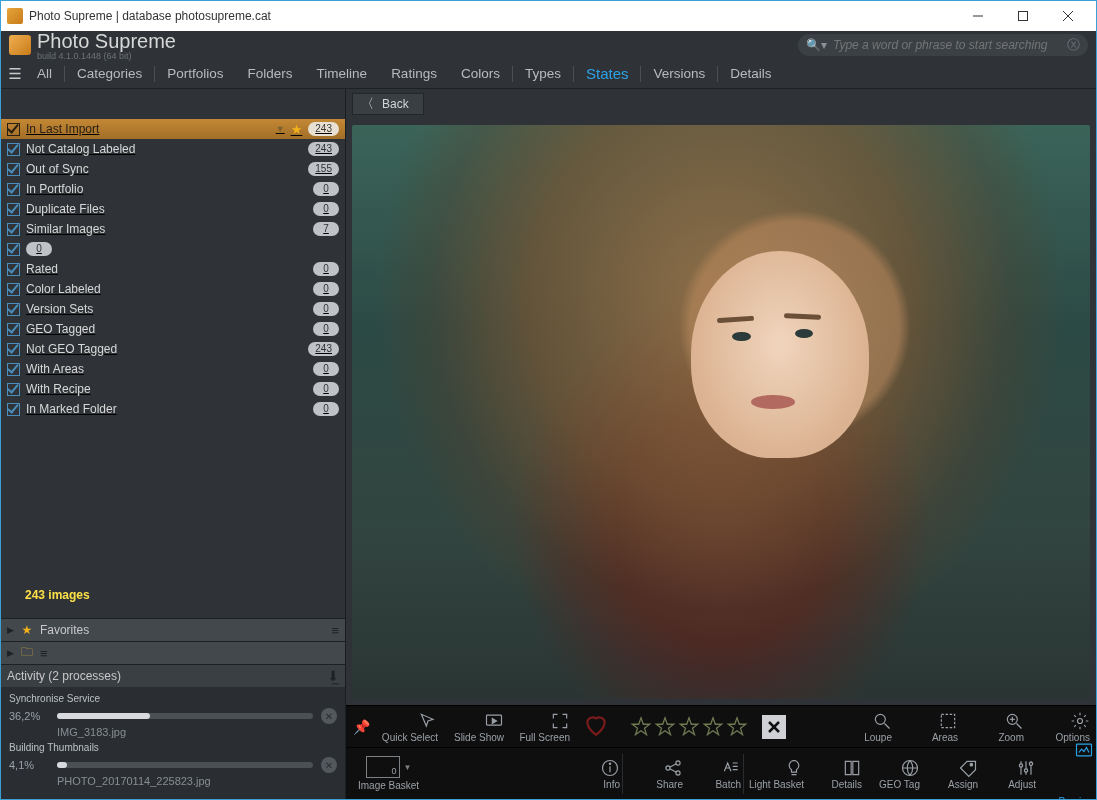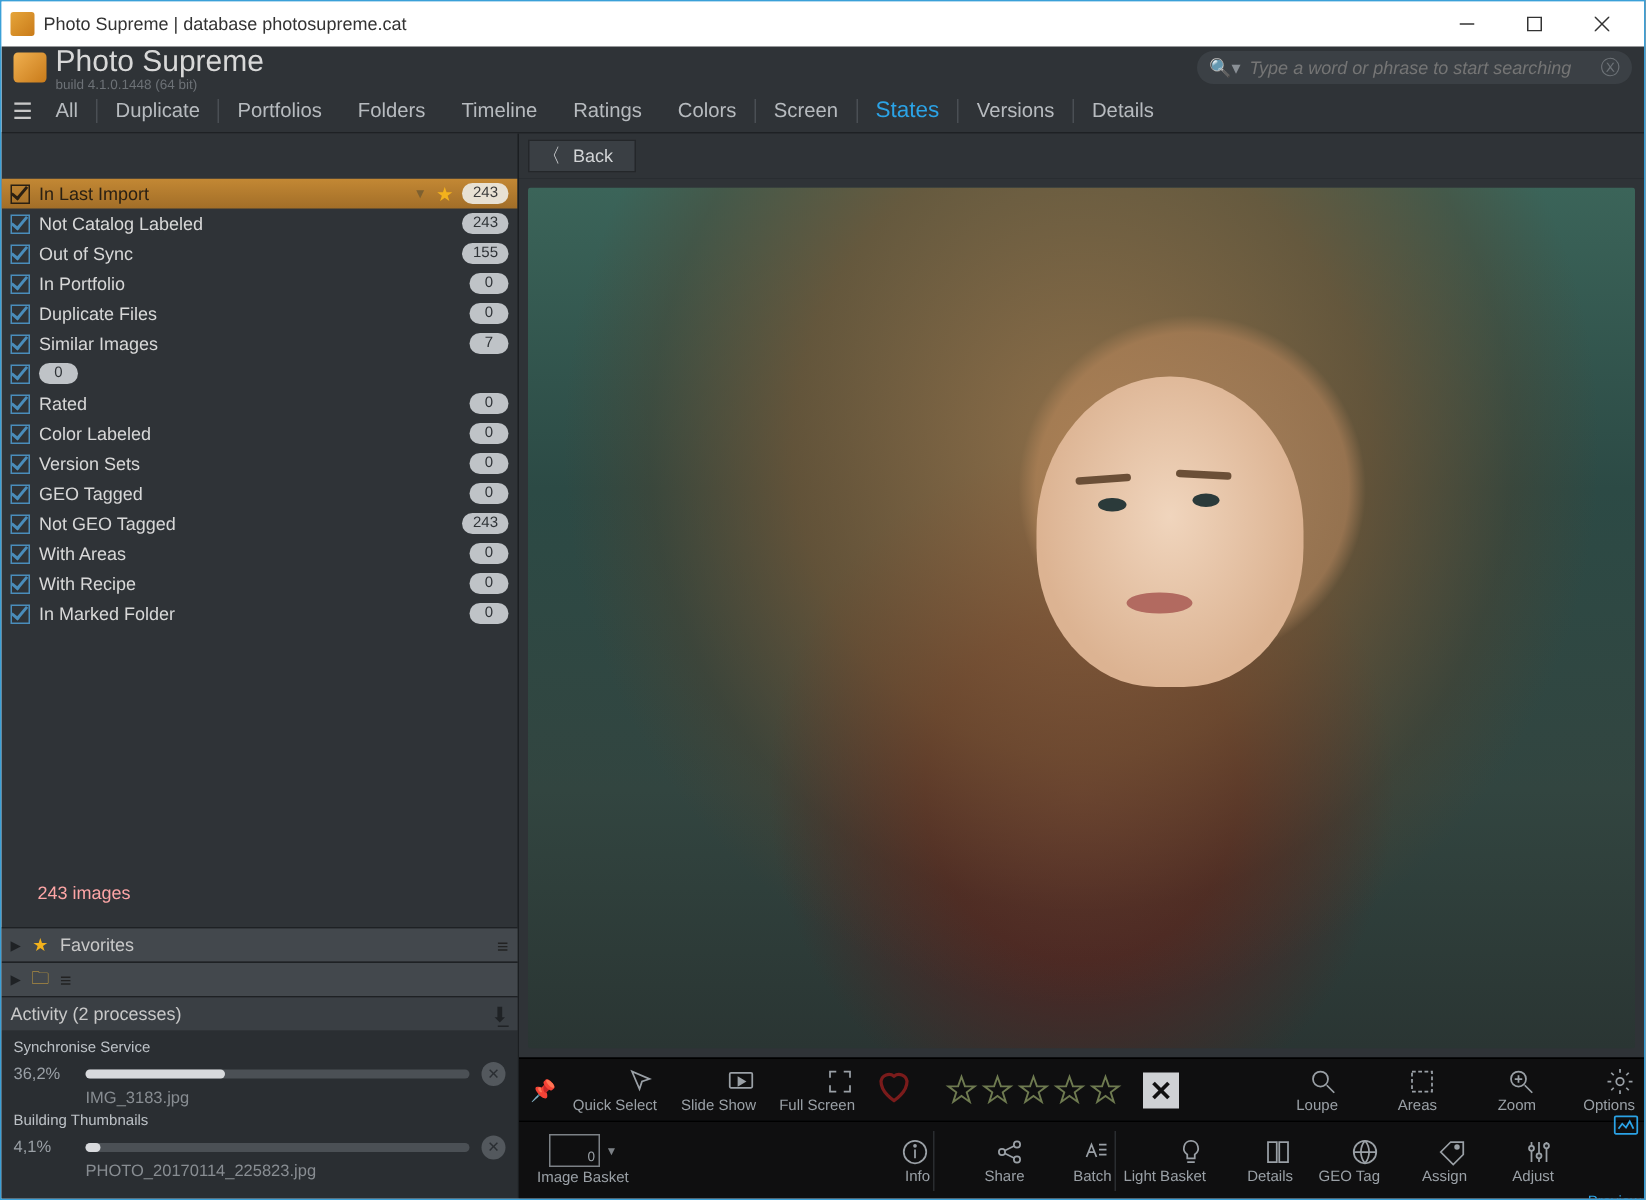--- a/index.html
+++ b/index.html
@@ -27,33 +27,33 @@
 .nav .hamburger { width: 20px; color: #c8c8c8; font-size: 15px; text-align: center; cursor: pointer; }
 .nav .tab { color: #b7bbbf; font-size: 13.5px; padding: 0 12px; cursor: pointer; height: 100%; display: flex; align-items: center; }
 .nav .sep { width: 1px; height: 16px; background: #4a4f54; }
 .nav .tab.active { color: #2ba3e6; font-size: 15px; }
 
 .main { flex: 1; display: flex; min-height: 0; }
 
 .sidebar { width: 345px; background: #2f3337; display: flex; flex-direction: column; border-right: 1px solid #1b1e21; }
 .sidebar .spacer { height: 30px; }
 .statelist { flex: 1; overflow: auto; }
-.state-item { height: 20px; display: flex; align-items: center; font-size: 12px; padding: 0 6px; gap: 6px; cursor: pointer; }
+.state-item { height: 20px; display: flex; align-items: center; font-size: 12px; padding: 0 6px; gap: 6px; cursor: pointer; text-decoration: underline; }
 .state-item .chk { width: 13px; height: 13px; border: 1px solid #4a8dbb; position: relative; flex: none; }
 .state-item .chk::after { content: ""; position: absolute; left: 2px; top: -2px; width: 4px; height: 9px; border-right: 2px solid #4a8dbb; border-bottom: 2px solid #4a8dbb; transform: rotate(40deg); }
 .state-item .lbl { flex: 1; color: #d8d8d8; white-space: nowrap; }
 .state-item .star { color: #f3b21c; font-size: 13px; }
 .state-item .dd { color: #7d6030; font-size: 9px; }
 .state-item .count { background: #bfc3c7; color: #2f3337; font-size: 10px; border-radius: 9px; padding: 0 7px; min-width: 26px; text-align: center; line-height: 14px; }
 .state-item.sel { background: linear-gradient(#c38834,#a26e28); }
 .state-item.sel .lbl { color: #2a2013; }
 .state-item.sel .chk { border-color: #2a2013; }
 .state-item.sel .chk::after { border-color: #2a2013; }
 .state-item.sel .count { background: #e8e1d3; color: #3a3a3a; }
-.summaryline { color: #fca5a5; font-size: 12px; padding: 16px 24px; }
+.summaryline { color: #fde047; font-size: 12px; padding: 16px 24px; font-weight: bold; }
 
 .panel { border-top: 1px solid #1e2124; }
 .panelhead { height: 22px; background: #43484d; display: flex; align-items: center; padding: 0 6px; font-size: 12px; color: #c8c8c8; gap: 6px; }
 .panelhead .tri { font-size: 9px; color: #1f2225; }
 .panelhead .picon { width: 14px; text-align: center; }
 .panelhead .ptitle { flex: 1; }
 .panelhead .more { font-size: 13px; color: #222; cursor: pointer; }
 .activityhead { height: 22px; background: #3a3f44; display: flex; align-items: center; padding: 0 6px; font-size: 12px; color: #c8c8c8; }
 .activityhead .atitle { flex: 1; }
 .activityhead .stopicon { font-size: 14px; color: #1f2225; cursor: pointer; }
@@ -150,29 +150,29 @@
       <span class="sicon">🔍▾</span>
       <input placeholder="Type a word or phrase to start searching" style="">
       <span class="clear">ⓧ</span>
     </div>
   </div>
 
   <div class="nav" id="nav">
     <div class="hamburger">☰</div>
   <div class="tab">All</div>
       <div class="sep"></div>
-      <div class="tab">Duplicate</div>
+      <div class="tab">Categories</div>
       <div class="sep"></div>
       <div class="tab">Portfolios</div>
       <div class="tab">Folders</div>
       <div class="tab">Timeline</div>
       <div class="tab">Ratings</div>
       <div class="tab">Colors</div>
       <div class="sep"></div>
-      <div class="tab">Screen</div>
+      <div class="tab">Types</div>
       <div class="sep"></div>
       <div class="tab active">States</div>
       <div class="sep"></div>
       <div class="tab">Versions</div>
       <div class="sep"></div>
       <div class="tab">Details</div>
     </div>
 
   <div class="main">
     <div class="sidebar">

